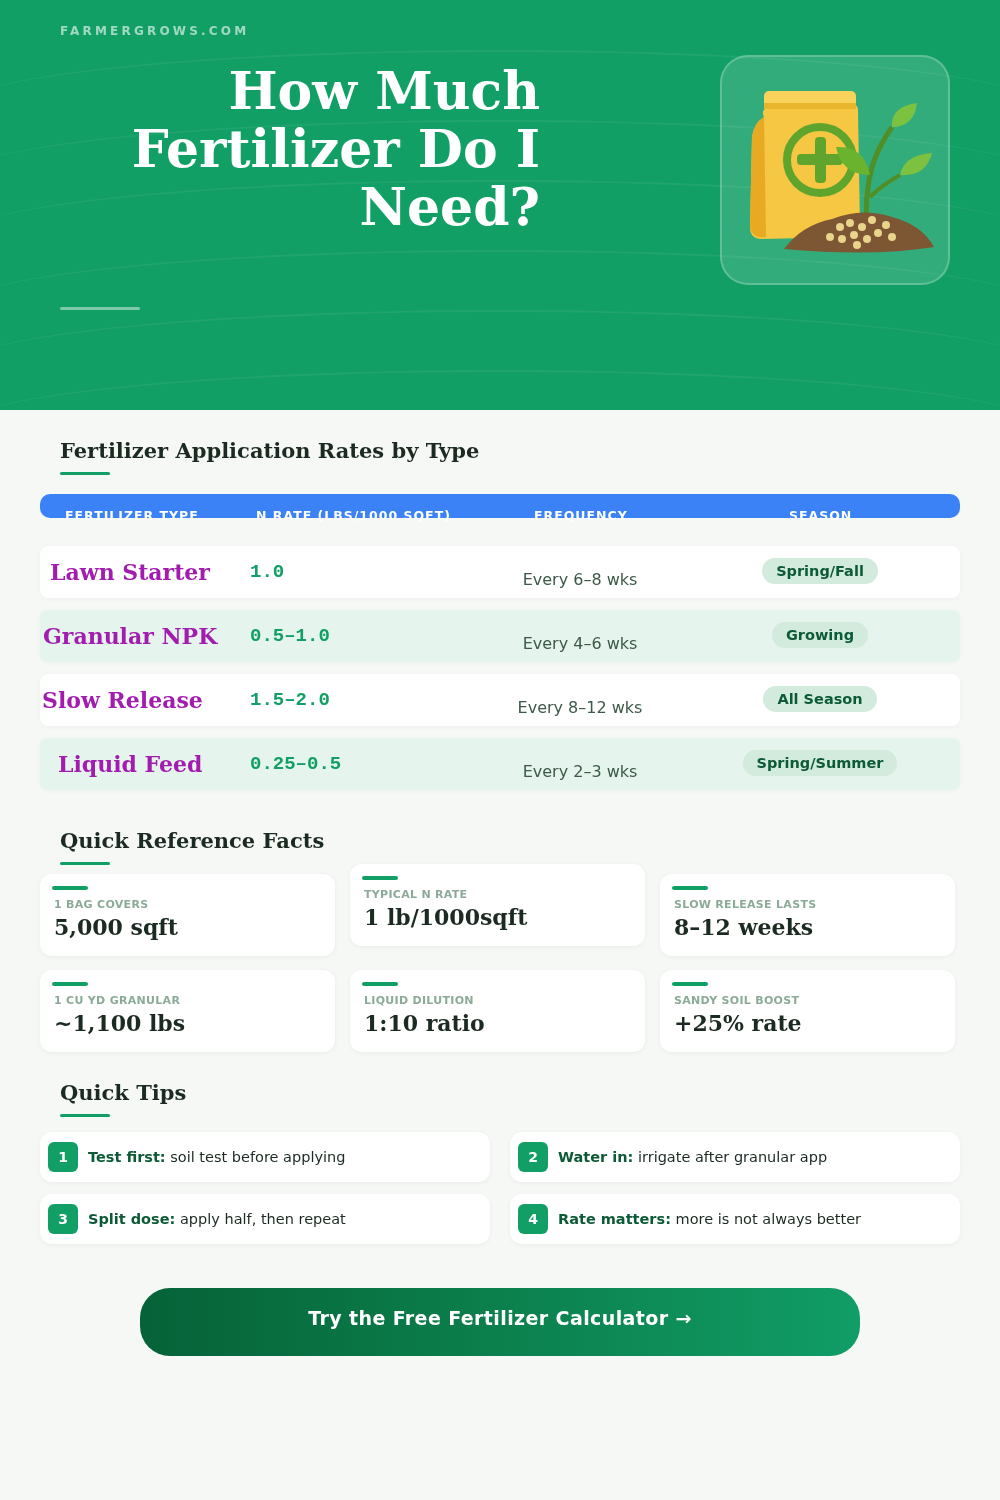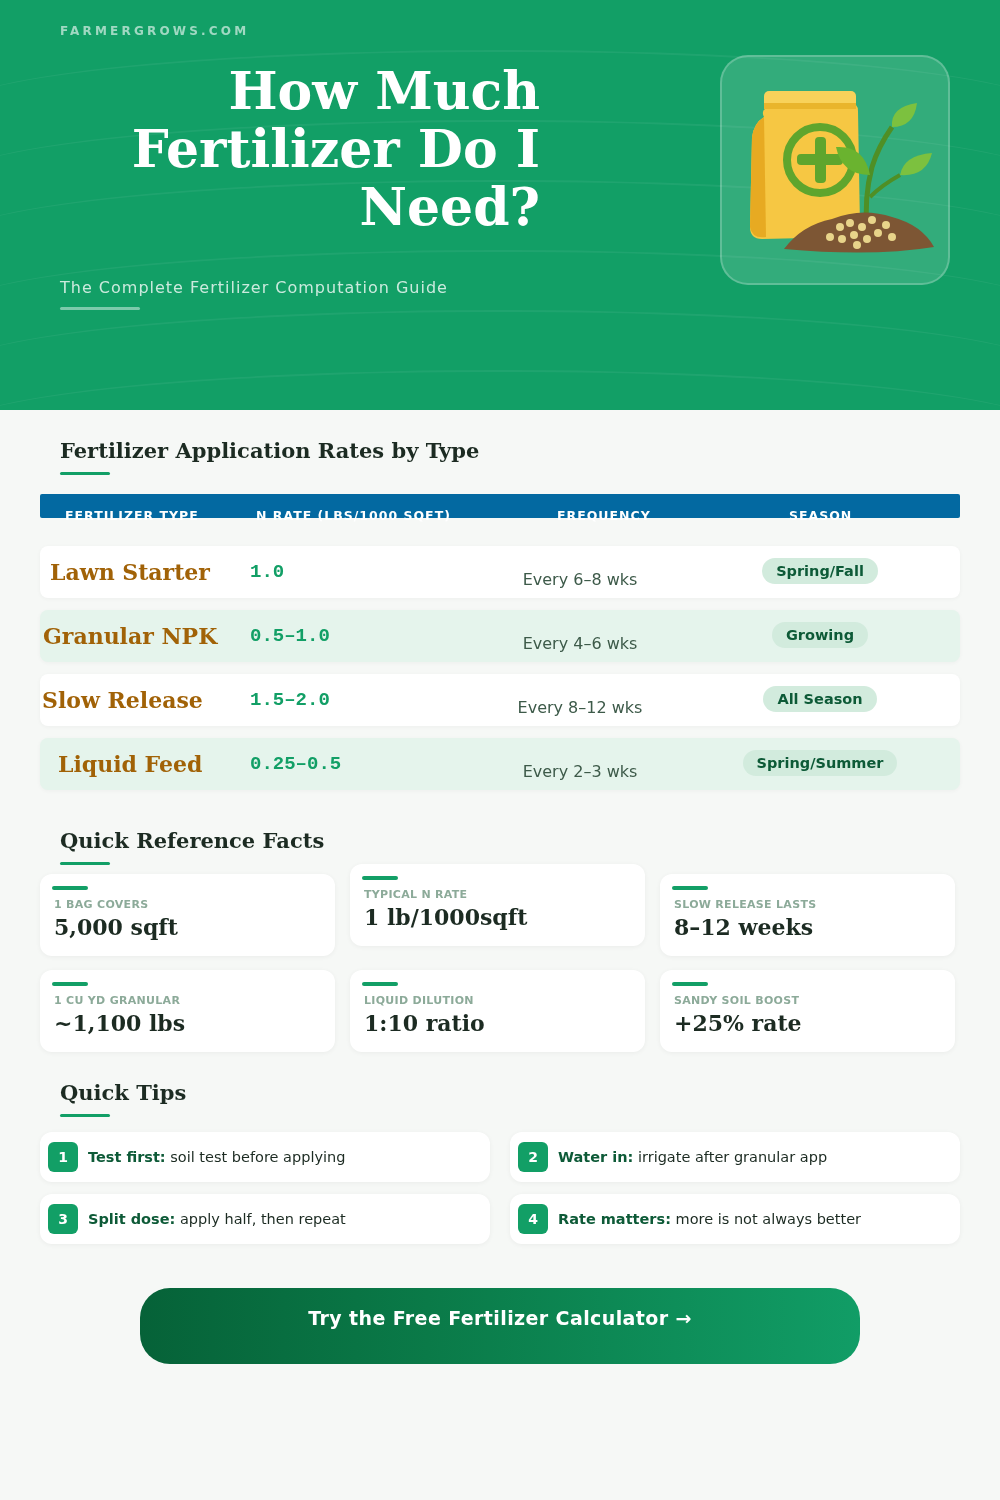--- a/index.html
+++ b/index.html
@@ -55,33 +55,33 @@
       font-size: 21px; color: #1c2b22;
     }
     .section-title .bar {
       position: absolute; left: 0; top: 34px; width: 50px; height: 3px;
       background: #129f66; border-radius: 2px;
     }
 
     
     .table-head {
       position: absolute; left: 40px; top: 494px; width: 920px; height: 24px;
-      background: #0369a1; border-radius: 2px;
+      background: #3b82f6; border-radius: 10px;
       color: #ffffff; font-weight: bold; font-size: 12.5px; letter-spacing: 1px;
     }
     .th { position: absolute; top: 14px; }
     .row {
       position: absolute; left: 40px; width: 920px; height: 52px;
       border-radius: 8px; background: #ffffff;
       box-shadow: 0 1px 4px rgba(0,0,0,0.04);
     }
     .row.alt { background: #e5f4ec; }
     .row .type {
       position: absolute; top: 13px;
-      font-family: "DejaVu Serif", serif; font-weight: bold; font-size: 22px; color: #a16207;
+      font-family: "DejaVu Serif", serif; font-weight: bold; font-size: 22px; color: #a21caf;
     }
     .row .rate {
       position: absolute; left: 210px; width: 200px; top: 15px; text-align: left;
       font-weight: bold; font-size: 19px; color: #129f66; font-family: Liberation Mono, monospace;
     }
     .row .freq {
       position: absolute; left: 440px; width: 200px; top: 24px; text-align: center;
       font-size: 16px; color: #3d5a49;
     }
     .row .season-wrap {
@@ -124,41 +124,40 @@
       font-weight: bold; font-size: 14px; text-align: center; line-height: 30px;
     }
     .tip .text {
       position: absolute; left: 48px; top: 17px; font-size: 14.5px; color: #1c2b22;
       white-space: nowrap;
     }
     .tip .text b { color: #0d5a37; }
 
     
     .cta {
-      position: absolute; left: 140px; top: 1288px; width: 720px; height: 76px;
+      position: absolute; left: 140px; top: 1288px; width: 720px; height: 68px;
       border-radius: 30px;
       background: linear-gradient(90deg, #066238 0%, #0a7a48 40%, #119d66 100%);
       color: #ffffff; font-weight: bold; font-size: 19px; letter-spacing: 0.4px;
       text-align: center; line-height: 60px; cursor: pointer;
     }
   </style>
 </head>
 <body>
 
 <header class="hero">
   <div class="wave" style="top:50px;"></div>
   <div class="wave" style="top:120px;"></div>
   <div class="wave" style="top:180px;"></div>
   <div class="wave" style="top:250px;"></div>
   <div class="wave" style="top:310px;"></div>
   <div class="wave" style="top:370px;"></div>
 
   <div class="brand">FARMERGROWS.COM</div>
   <h1 class="hero-title">How Much Fertilizer Do I Need?</h1>
-  <div class="hero-sub">The Complete Fertilizer Computation Guide</div>
   <div class="hero-underline"></div>
 
   <div class="hero-card">
     <svg width="230" height="230" viewBox="0 0 230 230">
 
       <path d="M42 60 Q38 52 48 50 L128 46 Q136 46 136 54 L138 170 Q138 180 128 180 L40 182 Q28 182 28 170 L30 80 Q32 66 42 60 Z" fill="#f6c743"></path>
       <path d="M28 170 L30 80 Q32 66 42 60 L44 180 Q30 182 28 170 Z" fill="#e7aa22"></path>
       <rect x="42" y="34" width="92" height="18" rx="5" fill="#f8d25a"></rect>
       <rect x="42" y="46" width="92" height="6" fill="#e9b52c"></rect>
 
@@ -194,21 +193,21 @@
 </header>
 
 <h2 class="section-title" style="top:438px;">
   <span>Fertilizer Application Rates by Type</span>
   <span class="bar"></span>
 </h2>
 
 <div class="table-head">
   <span class="th" style="left:25px;">FERTILIZER TYPE</span>
   <span class="th" style="left:216px;">N RATE (LBS/1000 SQFT)</span>
-  <span class="th" style="left:517px;">FREQUENCY</span>
+  <span class="th" style="left:494px;">FREQUENCY</span>
   <span class="th" style="left:749px;">SEASON</span>
 </div>
 
 <div class="row" style="top:546px;">
   <span class="type" style="left:10px;">Lawn Starter</span>
   <span class="rate">1.0</span>
   <span class="freq">Every 6–8 wks</span>
   <span class="season-wrap"><span class="pill">Spring/Fall</span></span>
 </div>
 <div class="row alt" style="top:610px;">

